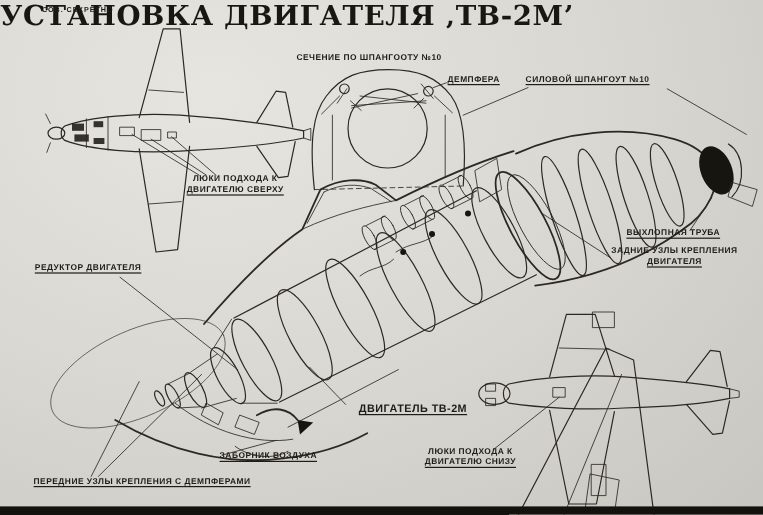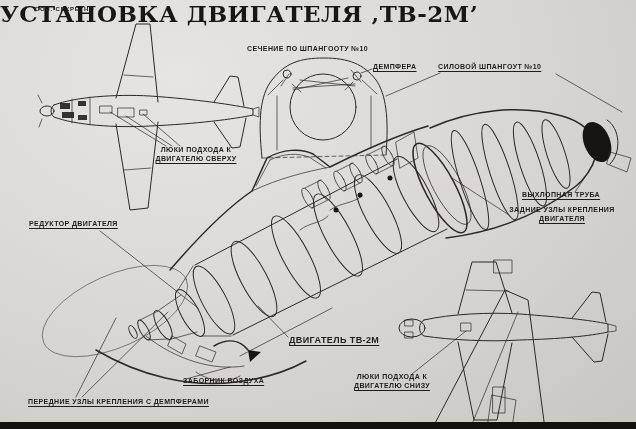--- a/index.html
+++ b/index.html
@@ -27,21 +27,21 @@
     font-family:"DejaVu Serif","Liberation Serif",serif;
     font-size:23px;font-weight:700;letter-spacing:.5px;color:#191712;white-space:nowrap;
   }
   #section-caption{left:247px;top:44px;}
   #lbl-dampers{left:373px;top:62px;}
   #lbl-frame10{left:438px;top:62px;}
   #lbl-hatches-top{left:150px;top:145px;width:92px;}
   #lbl-gearbox{left:29px;top:219px;}
   #lbl-exhaust{left:522px;top:190px;}
   #lbl-rear-mounts{left:503px;top:205px;width:118px;}
-  #lbl-engine{left:289px;top:334px;font-size:9px;}
+  #lbl-engine{left:299px;top:334px;font-size:9px;}
   #lbl-intake{left:183px;top:376px;}
   #lbl-front-mounts{left:28px;top:397px;}
   #lbl-hatches-bottom{left:345px;top:372px;width:94px;}
   #film-edge{position:absolute;left:0;bottom:0;width:636px;height:7px;background:#14120e;}
 </style>
 </head>
 <body>
 
 <div id="stage">
 

